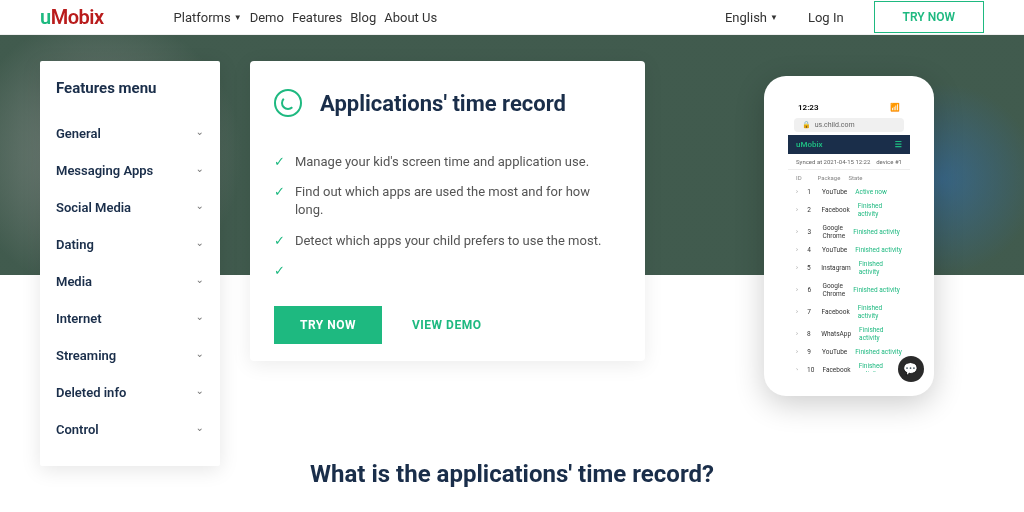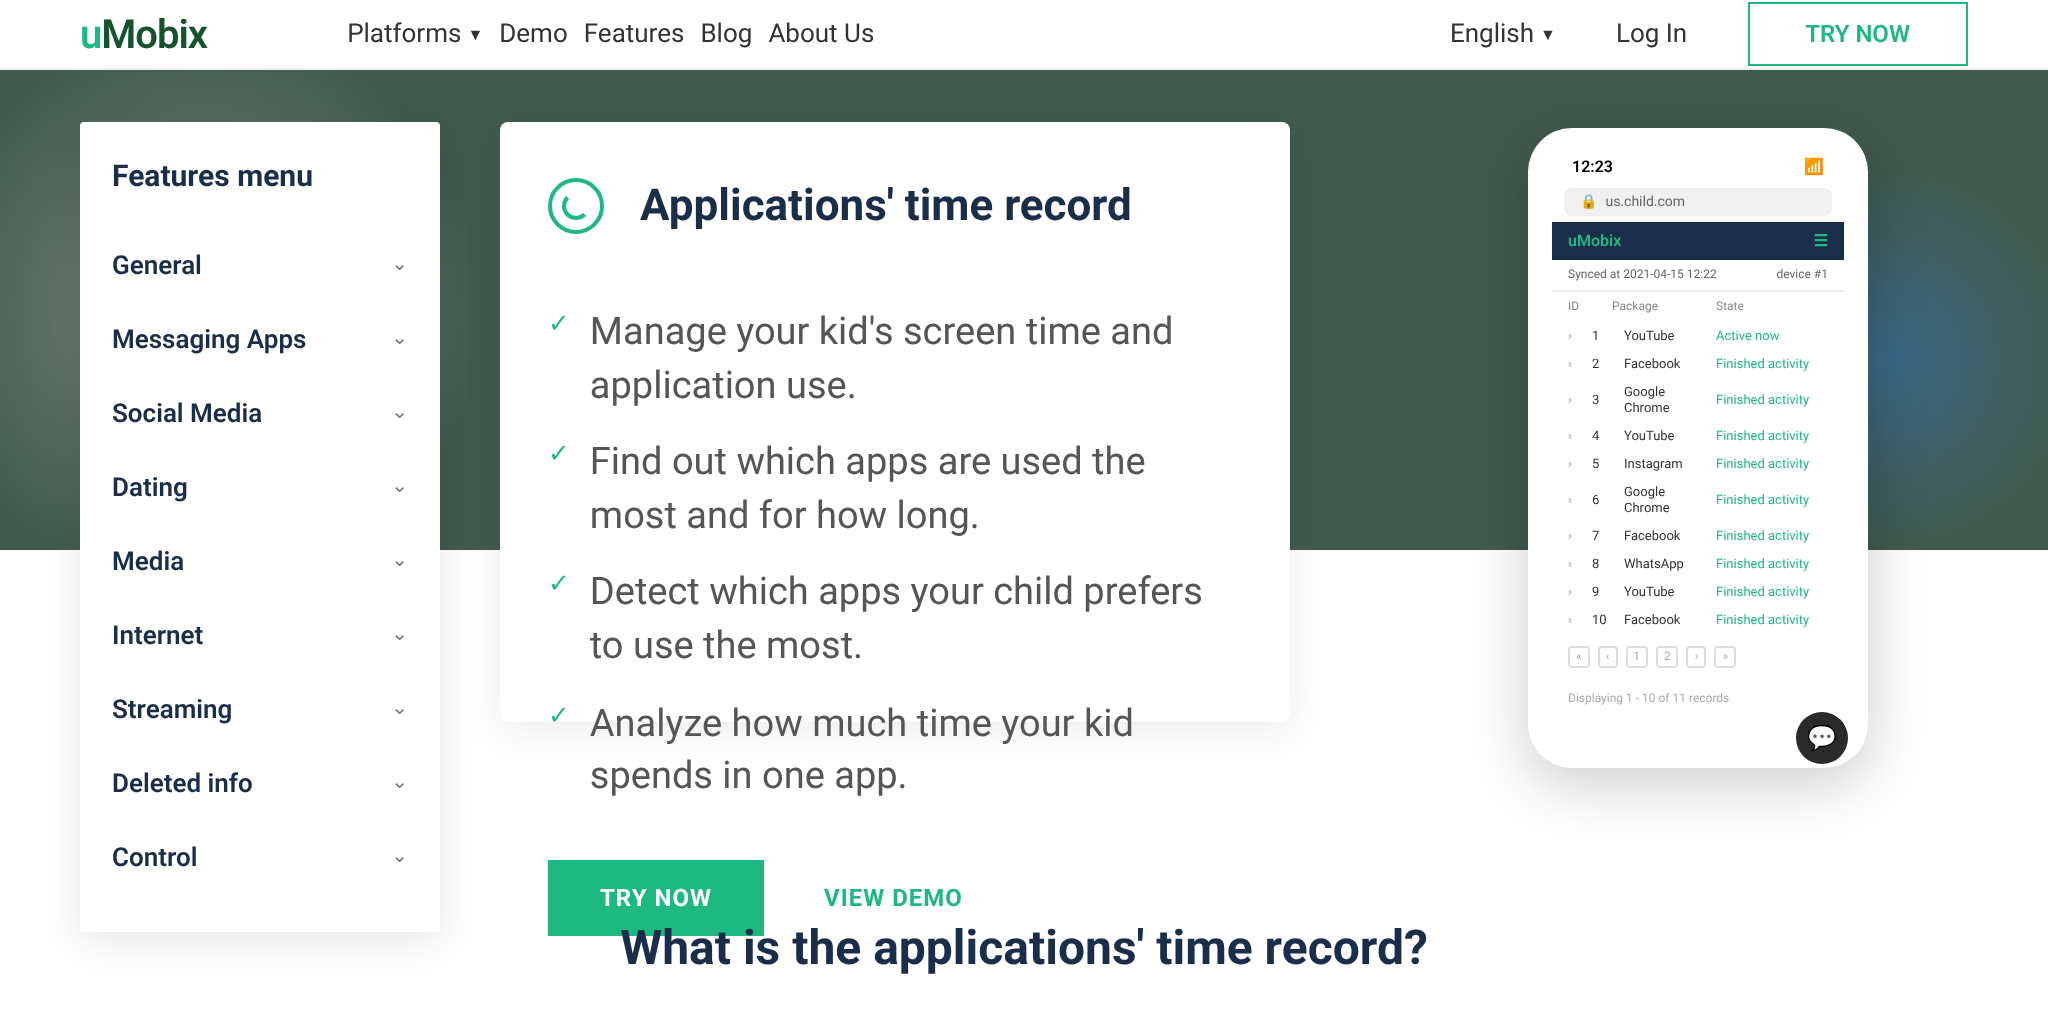--- a/index.html
+++ b/index.html
@@ -1,45 +1,45 @@
 <!DOCTYPE html>
 <html><head>
 <meta charset="utf-8">
 <style>
 *{margin:0;padding:0;box-sizing:border-box;font-family:-apple-system,BlinkMacSystemFont,'Segoe UI',Roboto,sans-serif}
 body{width:1024px;height:512px;overflow:hidden;background:#fff;position:relative}
 .header{height:35px;display:flex;align-items:center;padding:0 40px;background:#fff;border-bottom:1px solid #f0f0f0}
 .logo{font-size:20px;font-weight:600;letter-spacing:-0.5px}
 .logo .u{color:#1eb980}
-.logo .mobix{color:#14532d}
+.logo .mobix{color:#b91c1c}
 .nav{display:flex;gap:8px;margin-left:70px}
 .nav-item{font-size:13px;color:#333;cursor:pointer;display:flex;align-items:center;gap:3px}
 .chev{font-size:8px}
 .right-nav{margin-left:auto;display:flex;align-items:center;gap:30px}
 .try-now-btn{border:1px solid #1eb980;color:#1eb980;padding:8px 28px;font-size:12px;font-weight:600;background:#fff;cursor:pointer}
 .hero-bg{position:absolute;top:35px;left:0;right:0;height:240px;background:linear-gradient(rgba(40,60,50,0.5),rgba(40,60,50,0.5)),radial-gradient(circle at 10% 50%,#d4d4d4 0%,transparent 15%),radial-gradient(circle at 92% 60%,#4a90d9 0%,transparent 10%),#5a7a6a;z-index:0}
 .content{position:relative;z-index:1;display:flex;padding:26px 40px 0;gap:30px}
 .sidebar{width:180px;background:#fff;box-shadow:0 4px 20px rgba(0,0,0,0.1);padding:18px 16px;border-radius:2px}
 .sidebar-title{font-size:15px;font-weight:700;color:#1a2e4a;margin-bottom:18px}
 .menu-item{display:flex;justify-content:space-between;padding:11px 0;cursor:pointer}
 .menu-label{font-size:13px;font-weight:600;color:#1a2e4a}
 .menu-chev{font-size:10px;color:#777}
 .main-card{width:395px;background:#fff;box-shadow:0 4px 20px rgba(0,0,0,0.08);padding:28px 24px;border-radius:4px;height:300px}
 .card-header{display:flex;align-items:center;gap:18px;margin-bottom:36px}
 .card-icon{width:28px;height:28px;border:2px solid #1eb980;border-radius:50%;position:relative;flex-shrink:0}
 .card-icon::before{content:'';position:absolute;inset:5px;border:2px solid #1eb980;border-radius:50%;border-top-color:transparent;border-right-color:transparent}
 .card-title{font-size:22px;font-weight:700;color:#1a2e4a}
 .feature-list{margin-bottom:28px}
 .feature-item{display:flex;align-items:flex-start;gap:10px;margin-bottom:12px}
 .check{color:#1eb980;font-size:13px;flex-shrink:0;margin-top:1px}
-.feature-text{font-size:19px;color:#555;line-height:1.4}
+.feature-text{font-size:13px;color:#555;line-height:1.4}
 .card-actions{display:flex;gap:30px;align-items:center}
 .try-now-green{background:#1eb980;color:#fff;border:none;padding:12px 26px;font-size:12px;font-weight:700;cursor:pointer;letter-spacing:0.5px}
 .view-demo{color:#1eb980;font-size:12px;font-weight:700;cursor:pointer;letter-spacing:0.5px}
-.phone{position:absolute;right:90px;top:64px;width:170px;height:320px;background:#fff;border-radius:22px;box-shadow:0 8px 30px rgba(0,0,0,0.2);padding:12px;z-index:2}
+.phone{position:absolute;right:90px;top:76px;width:170px;height:320px;background:#fff;border-radius:22px;box-shadow:0 8px 30px rgba(0,0,0,0.2);padding:24px;z-index:2}
 .phone-inner{background:#fff;border-radius:16px;height:100%;overflow:hidden;font-size:7px}
 .phone-status{display:flex;justify-content:space-between;padding:3px 10px;font-size:8px;font-weight:600}
 .phone-url{background:#f0f0f0;margin:3px 6px;padding:3px 8px;border-radius:4px;font-size:7px;color:#666;display:flex;align-items:center;gap:4px}
 .phone-brand{background:#1a2e4a;color:#1eb980;padding:5px 8px;font-size:8px;font-weight:600;display:flex;justify-content:space-between;align-items:center}
 .phone-sync{padding:4px 8px;font-size:6px;color:#666;display:flex;justify-content:space-between;align-items:center;border-bottom:1px solid #eee}
 .phone-table{padding:0 8px}
 .phone-th{display:flex;padding:4px 0;font-size:6px;color:#888;gap:8px}
 .phone-th .c1{width:14px}
 .phone-th .c2{flex:1}
 .phone-th .c3{width:56px}
@@ -137,21 +137,20 @@
         <div class="feature-item">
           <span class="check">✓</span>
           <span class="feature-text">Find out which apps are used the most and for how long.</span>
         </div>
         <div class="feature-item">
           <span class="check">✓</span>
           <span class="feature-text">Detect which apps your child prefers to use the most.</span>
         </div>
         <div class="feature-item">
           <span class="check">✓</span>
-          <span class="feature-text">Analyze how much time your kid spends in one app.</span>
         </div>
       </div>
     <div class="card-actions">
       <button class="try-now-green">TRY NOW</button>
       <span class="view-demo">VIEW DEMO</span>
     </div>
   </div>
 </div>
 
 <div class="phone">

